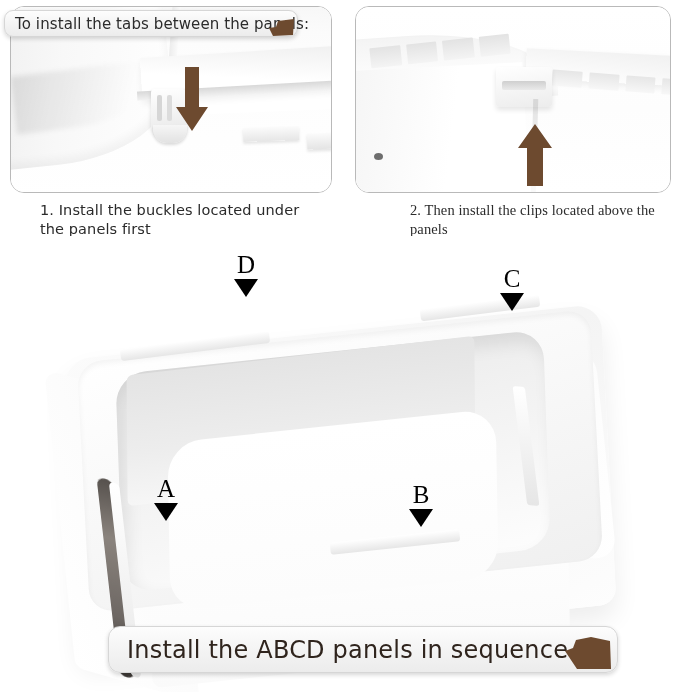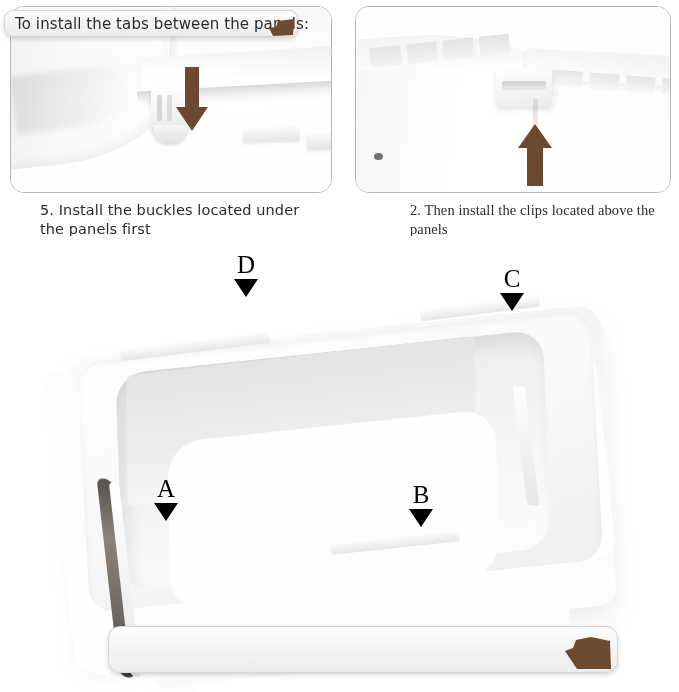--- a/index.html
+++ b/index.html
@@ -424,21 +424,21 @@
     <div class="p2-clip-slot"></div>
     <div class="p2-seam"></div>
     <div class="p2-dot"></div>
 
     <svg class="brown-arrow" style="left:160px; top:115px; width:38px; height:66px;" viewBox="0 0 38 66">
       <polygon points="19,2 36,26 27,26 27,64 11,64 11,26 2,26"></polygon>
     </svg>
   </div>
 </div>
 
-<div class="caption" id="caption-1">5. Install the buckles located under the panels first</div>
+<div class="caption" id="caption-1">1. Install the buckles located under the panels first</div>
 <div class="caption" id="caption-2">2. Then install the clips located above the panels</div>
 
 <div id="hero">
   <div class="box-outer"></div>
   <div class="box-left-wall"></div>
   <div class="box-right-wall"></div>
   <div class="box-front-wall"></div>
   <div class="box-rim"></div>
   <div class="box-cavity"></div>
   <div class="box-back-wall"></div>
@@ -469,16 +469,17 @@
 </div>
 
 <div class="bubble" id="bubble-top">
   <span class="bubble-text">To install the tabs between the panels:</span>
   <svg class="bubble-cursor" id="cursor-top" viewBox="0 0 28 22">
     <path d="M27,4 L26,20 L6,21 L2,13 L9,12 L11,6 Z" fill="#6d4a2f"></path>
   </svg>
 </div>
 
 <div class="bubble" id="bubble-bottom">
+  <span class="bubble-text">Install the ABCD panels in sequence</span>
   <svg class="bubble-cursor" id="cursor-bottom" viewBox="0 0 50 36">
     <path d="M47,6 L48,34 L14,34 L6,22 L2,16 L10,13 L13,5 L28,2 Z" fill="#6d4a2f"></path>
   </svg>
 </div>
 
 </body></html>

